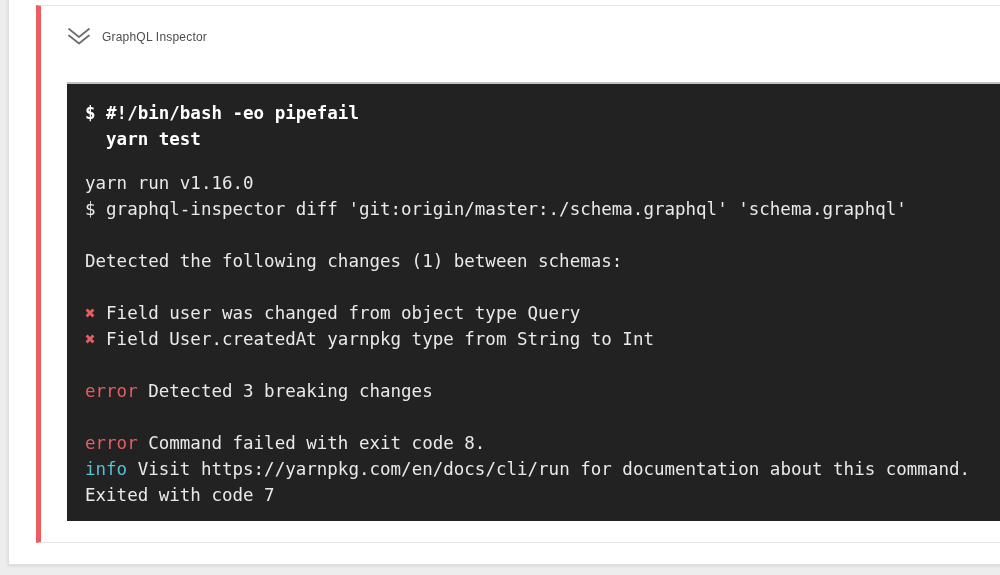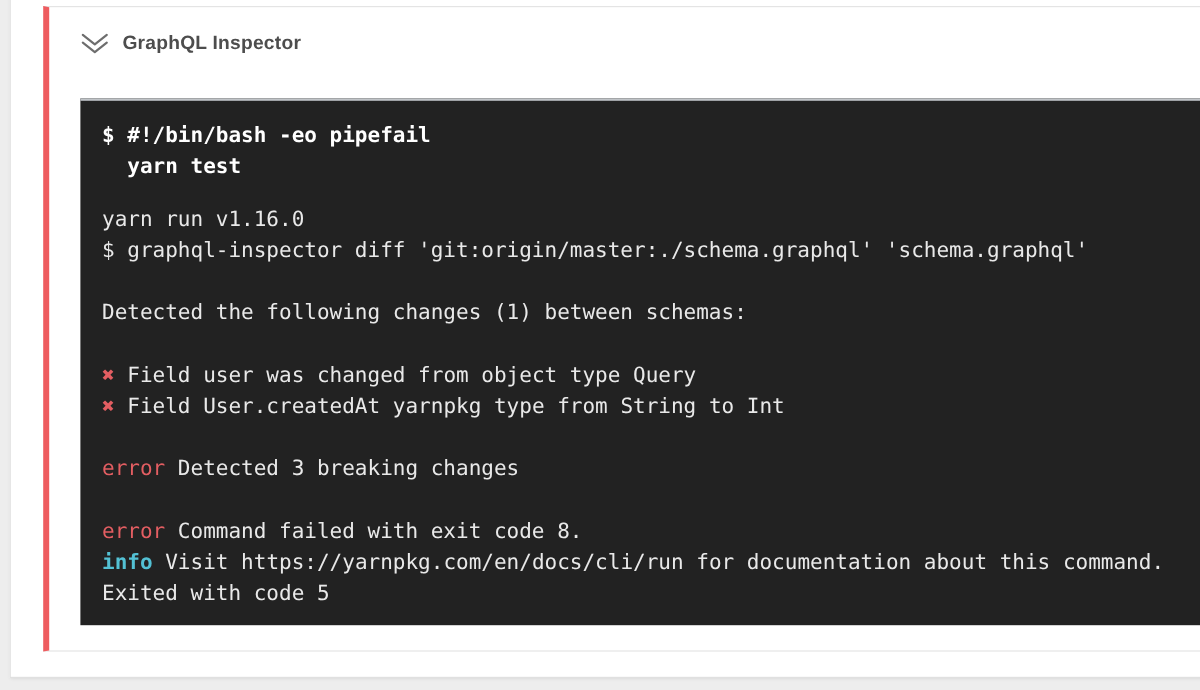--- a/index.html
+++ b/index.html
@@ -30,22 +30,22 @@
   .step-header {
     display: flex;
     align-items: center;
     gap: 9px;
     padding: 19px 0 0 24px;
     cursor: pointer;
   }
   .chev-icon { display: inline-block; width: 28px; height: 23px; }
   .chev-icon svg { display: block; }
   .step-title {
-    font-size: 16px;
-    font-weight: bold;
+    font-size: 12px;
+    font-weight: normal;
     color: var(--header-text, #4d4d4d);
     letter-spacing: 0.2px;
   }
 
   .terminal {
     position: absolute;
     left: 26px; top: 76px; right: 0;
     height: 439px;
     background: var(--terminal-bg, #222222);
     border-top: 2px solid var(--terminal-top-edge, #bfc3c7);
@@ -56,21 +56,21 @@
     color: var(--terminal-text, #e9e9e9);
   }
   .tline {
     height: 26px;
     line-height: 26px;
     white-space: pre;
   }
   .terminal-command { font-weight: bold; color: var(--command-text, #ffffff); }
   .terminal-body { margin-top: 18px; }
   .t-error { color: var(--error-red, #e35e62); }
-  .t-info  { color: var(--info-cyan, #53c1d4); font-weight: bold; }
+  .t-info  { color: var(--info-cyan, #53c1d4); }
 </style>
 </head>
 <body>
 
 <div class="content-panel">
   <div class="step-card">
     <div class="step-header">
       <span class="chev-icon">
         <svg width="28" height="23" viewBox="0 0 28 23">
           <path d="M4 4 L14 12 L24 4" fill="none" stroke="#6e6e6e" stroke-width="1.8" stroke-linecap="round" stroke-linejoin="round"></path>
@@ -91,17 +91,17 @@
           <div class="tline">&nbsp;</div>
           <div class="tline"><span>Detected the following changes (1) between schemas:</span></div>
           <div class="tline">&nbsp;</div>
           <div class="tline"><span class="t-error">✖</span><span> Field user was changed from object type Query</span></div>
           <div class="tline"><span class="t-error">✖</span><span> Field User.createdAt yarnpkg type from String to Int</span></div>
           <div class="tline">&nbsp;</div>
           <div class="tline"><span class="t-error">error</span><span> Detected 3 breaking changes</span></div>
           <div class="tline">&nbsp;</div>
           <div class="tline"><span class="t-error">error</span><span> Command failed with exit code 8.</span></div>
           <div class="tline"><span class="t-info">info</span><span> Visit https://yarnpkg.com/en/docs/cli/run for documentation about this command.</span></div>
-          <div class="tline"><span>Exited with code 5</span></div>
+          <div class="tline"><span>Exited with code 7</span></div>
         </div>
     </div>
   </div>
 </div>
 
 </body></html>

